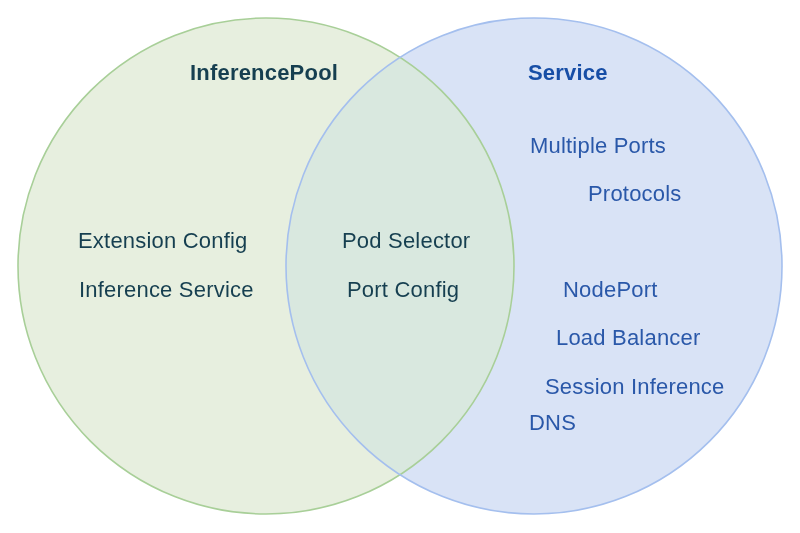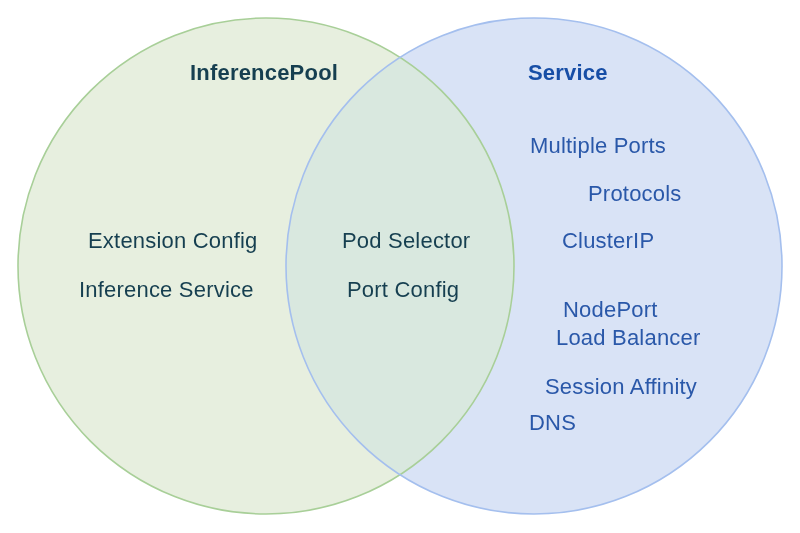--- a/index.html
+++ b/index.html
@@ -40,32 +40,32 @@
     font-weight: bold;
     letter-spacing: 0.2px;
   }
   .title-blue { color: #174ea6; margin-left: 43px; }
 
   
   #title-inferencepool { left: 190px; top: 60px; }
   #title-service       { left: 485px; top: 60px; }
 
   
-  #item-extension-config { left: 88px; top: 230px; text-align: center; }
+  #item-extension-config { left: 78px; top: 230px; text-align: center; }
   #item-inference-config { left: 79px; top: 279px; }
 
   
   #item-pod-selector { left: 342px; top: 230px; }
   #item-port-config  { left: 347px; top: 279px; }
 
   
   #item-multiple-ports   { left: 530px; top: 135px; }
   #item-protocols        { left: 588px; top: 183px; }
   #item-clusterip        { left: 562px; top: 230px; }
-  #item-nodeport         { left: 563px; top: 279px; margin-top: 20px; }
+  #item-nodeport         { left: 563px; top: 279px; }
   #item-load-balancer    { left: 556px; top: 327px; }
   #item-session-affinity { left: 545px; top: 376px; }
   #item-dns              { left: 529px; top: 412px; }
 </style>
 </head>
 <body>
 
 <div class="stage">
 
   <svg width="800" height="533" viewBox="0 0 800 533">
@@ -83,19 +83,18 @@
   <div class="label title title-blue" id="title-service">Service</div>
 
   <div class="label teal" id="item-extension-config">Extension Config</div>
   <div class="label teal" id="item-inference-config">Inference Service</div>
 
   <div class="label teal" id="item-pod-selector">Pod Selector</div>
   <div class="label teal" id="item-port-config">Port Config</div>
 
   <div class="label blue" id="item-multiple-ports">Multiple Ports</div>
   <div class="label blue" id="item-protocols">Protocols</div>
-  <div class="label blue" id="item-clusterip">ClusterIP</div>
   <div class="label blue" id="item-nodeport">NodePort</div>
   <div class="label blue" id="item-load-balancer">Load Balancer</div>
-  <div class="label blue" id="item-session-affinity">Session Affinity</div>
+  <div class="label blue" id="item-session-affinity">Session Inference</div>
   <div class="label blue" id="item-dns">DNS</div>
 
 </div>
 
 </body></html>

